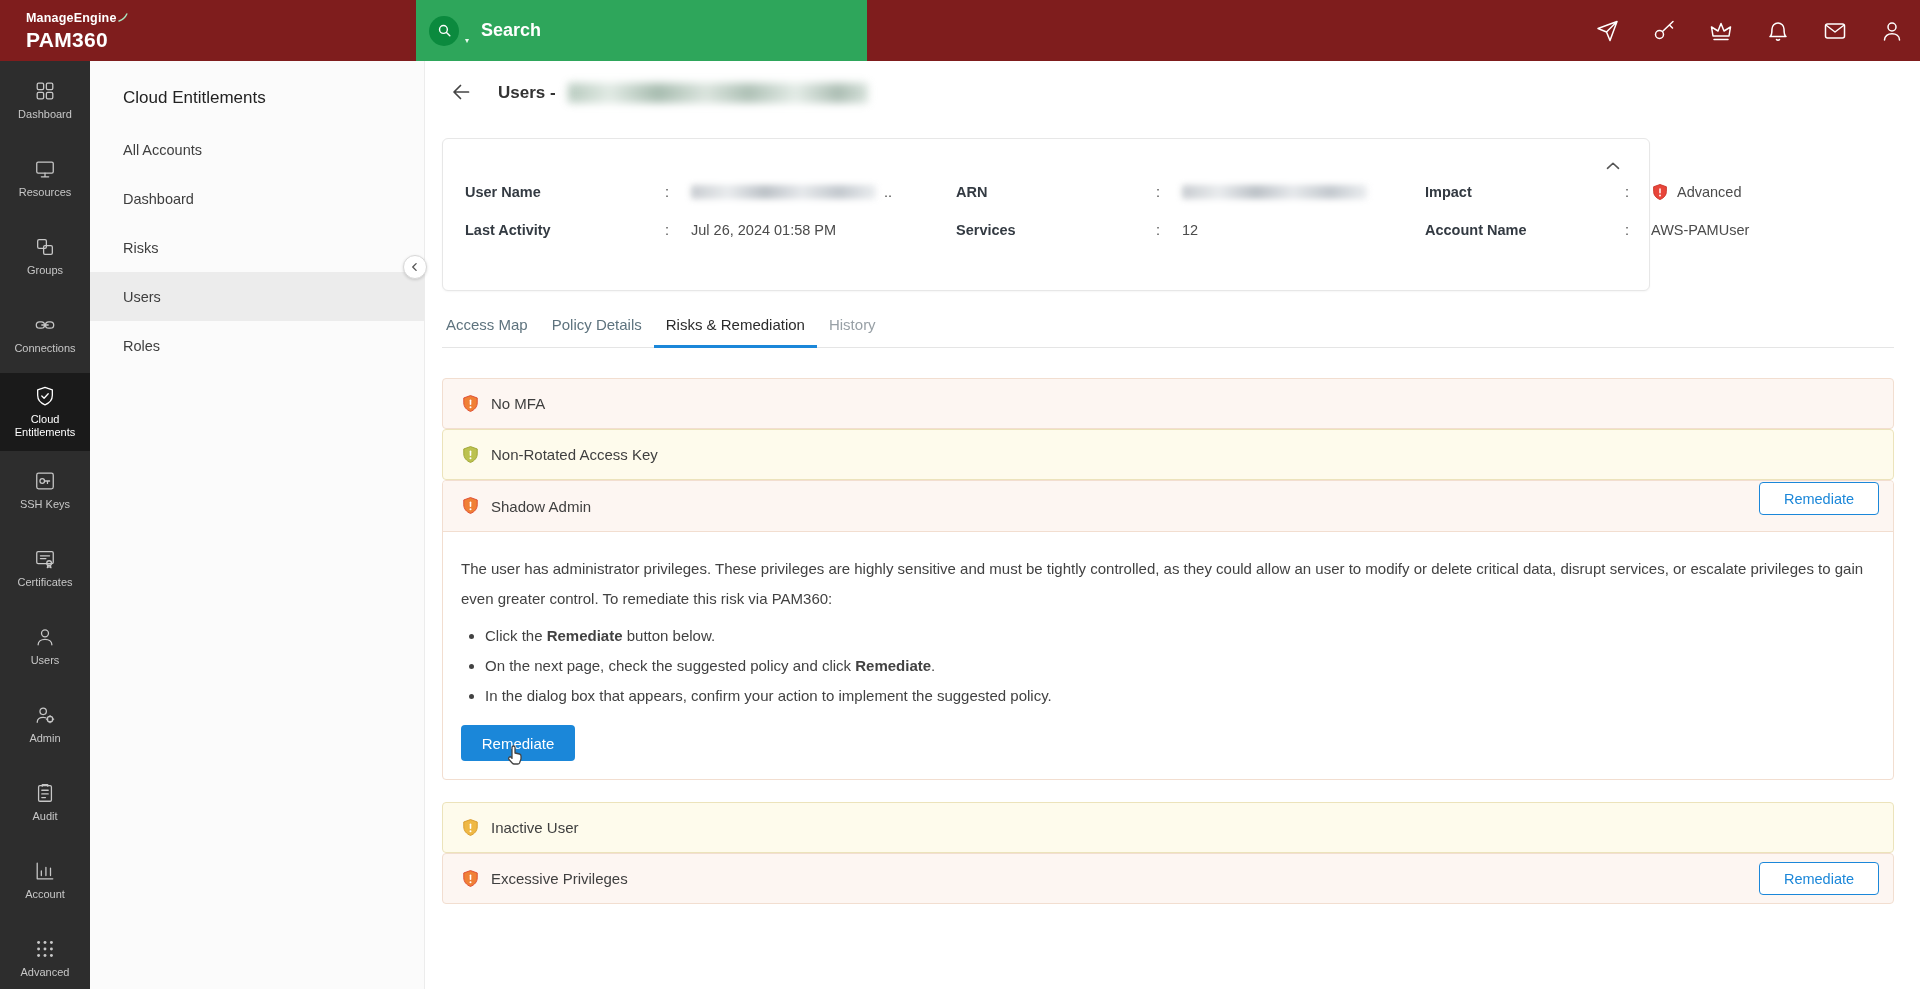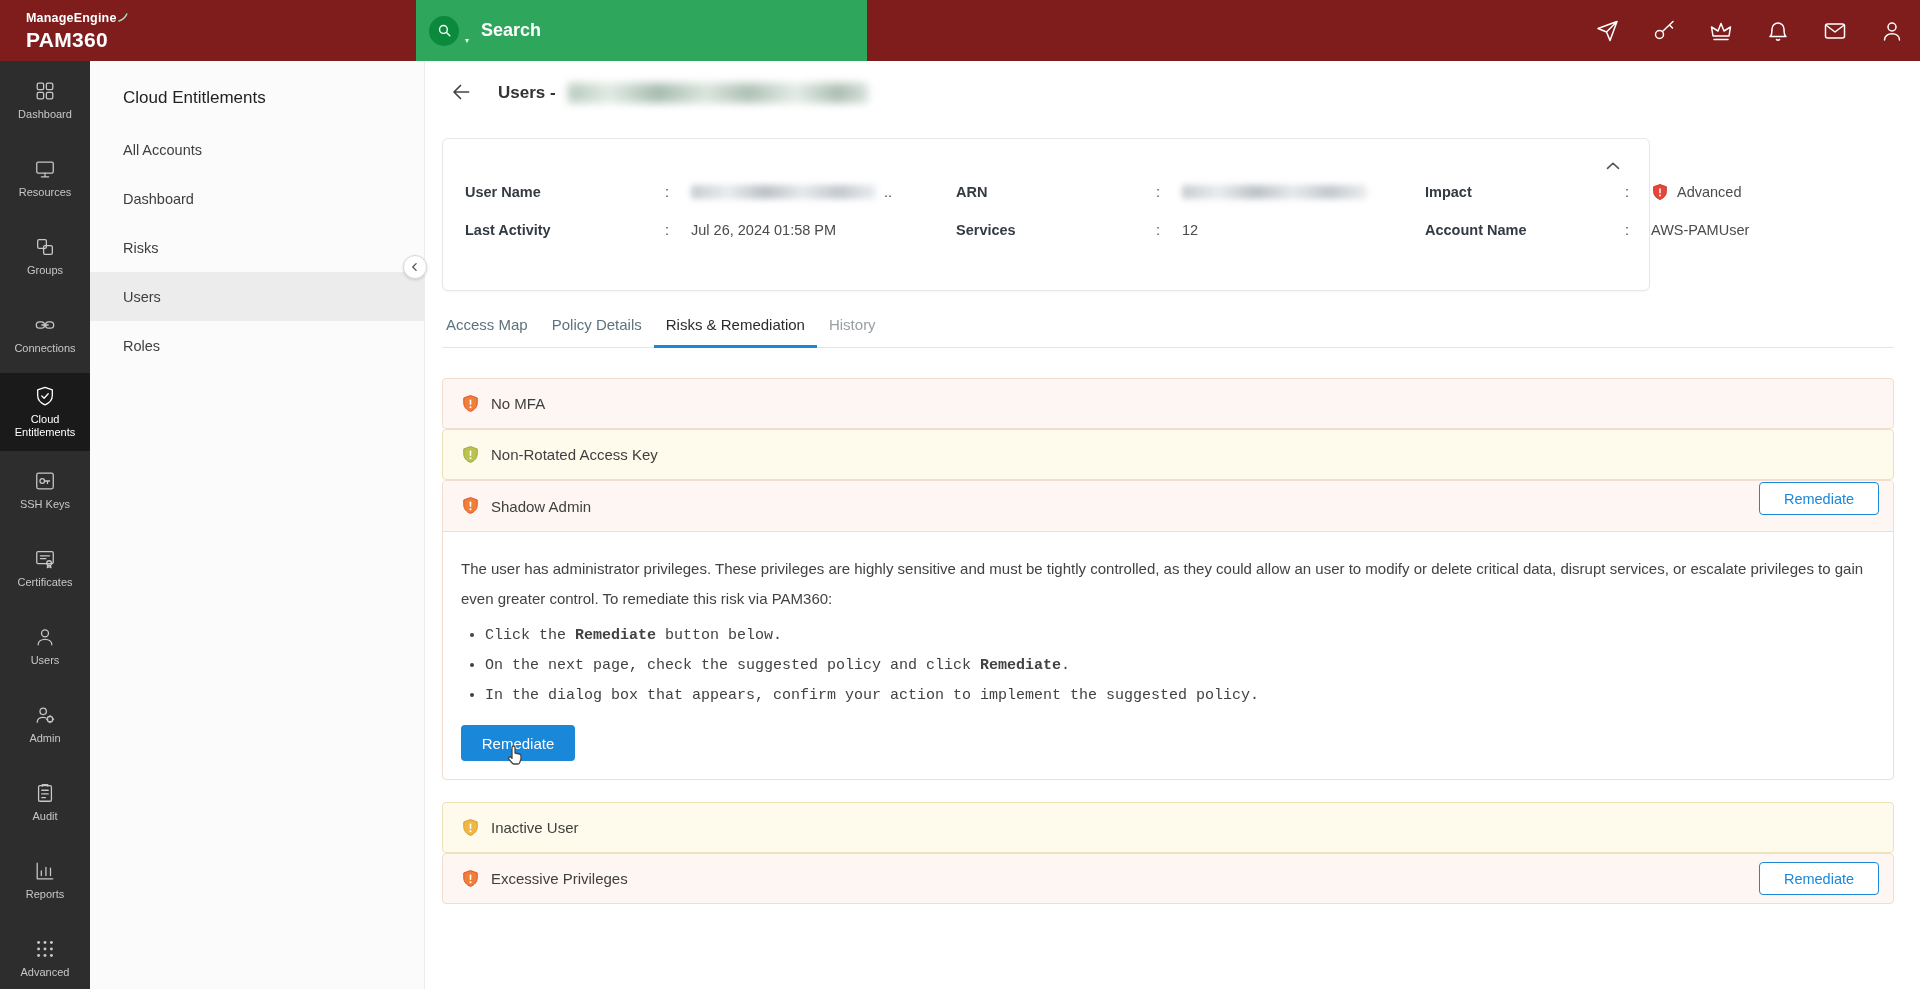--- a/index.html
+++ b/index.html
@@ -104,21 +104,21 @@
   .risk-spacer { flex:1; }
   .btn-outline { width:120px; height:33px; border:1px solid #1B87D9; color:#1B87D9; background:#fff;
                  border-radius:4px; font-size:14.5px; font-family:"Liberation Sans",sans-serif;
                  display:flex; align-items:center; justify-content:center; cursor:pointer; }
   .risk-expanded { position:relative; border:1px solid #F2DED0; border-radius:4px; margin-bottom:22px; background:#fff; }
   .rx-header { height:51px; background:#FDF6F2; display:flex; align-items:flex-end;
                padding:0 14px 16px 18px; border-bottom:1px solid #F2DED0; border-radius:4px 4px 0 0; }
   .rx-body { padding:22px 24px 18px 18px; }
   .rx-desc { font-size:15px; color:#424242; line-height:30px; max-width:1410px; margin:0; }
   .rx-list { margin:7px 0 0; padding-left:24px; }
-  .rx-list li { font-size:15px; color:#424242; line-height:30px;font-family:Liberation Mono, monospace; }
+  .rx-list li { font-size:15px; color:#424242; line-height:30px; }
   .btn-solid { margin-top:14px; width:114px; height:36px; background:#1B87D9; color:#fff; font-size:15px;
                border:none; border-radius:4px; cursor:pointer; font-family:"Liberation Sans",sans-serif;
                display:flex; align-items:center; justify-content:center; }
   .cursor-icon { position:absolute; left:60px; top:262px; width:24px; height:24px; pointer-events:none; }
 </style>
 </head>
 <body>
 
 <div class="topbar">
   <div class="brand">
@@ -277,21 +277,21 @@
       </span>
     <span class="nav-label">Audit</span>
   </div>
   <div class="nav-item">
     <span class="nav-icon">
         <svg viewBox="0 0 24 24">
           <path d="M3.5 3.5v17h17"></path>
           <path d="M8 17v-5M13 17V8M18 17v-8"></path>
         </svg>
       </span>
-    <span class="nav-label">Reports</span>
+    <span class="nav-label">Account</span>
   </div>
   <div class="nav-item">
     <span class="nav-icon">
         <svg viewBox="0 0 24 24">
           <circle class="dotfill" cx="5" cy="5" r="1.6"></circle>
           <circle class="dotfill" cx="12" cy="5" r="1.6"></circle>
           <circle class="dotfill" cx="19" cy="5" r="1.6"></circle>
           <circle class="dotfill" cx="5" cy="12" r="1.6"></circle>
           <circle class="dotfill" cx="12" cy="12" r="1.6"></circle>
           <circle class="dotfill" cx="19" cy="12" r="1.6"></circle>

